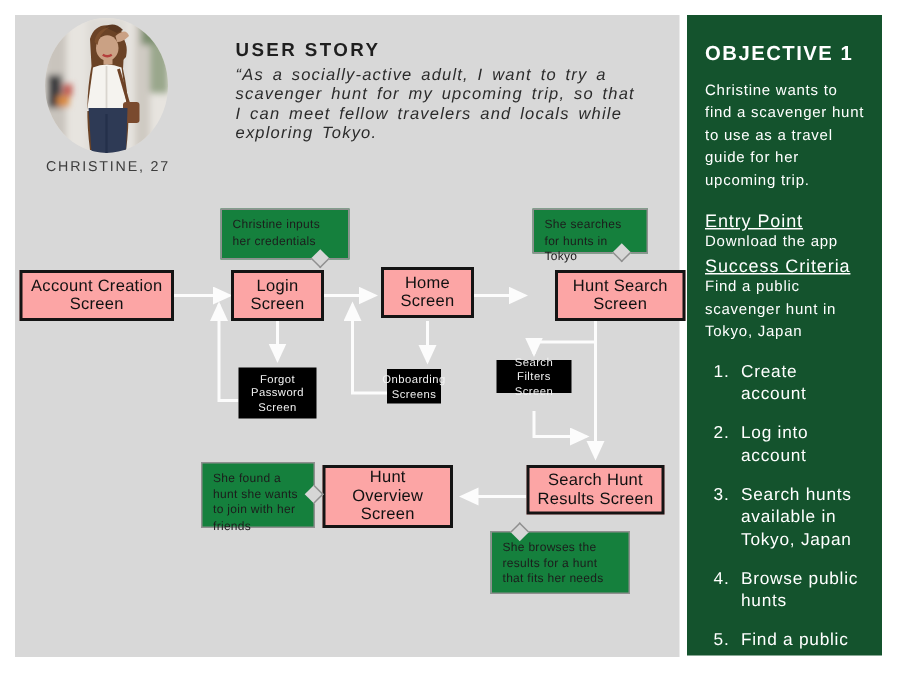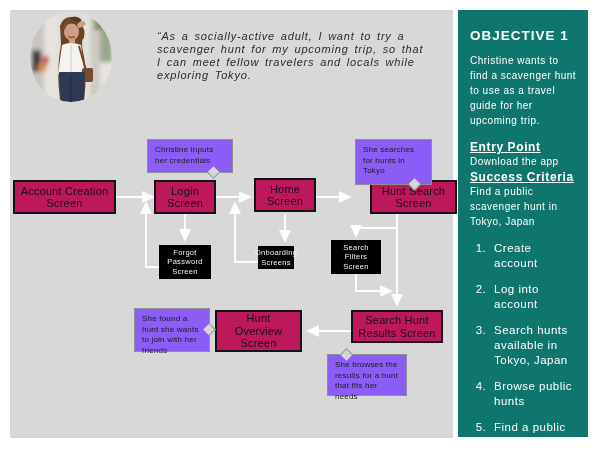--- a/index.html
+++ b/index.html
@@ -19,64 +19,64 @@
   .us-heading{font-size:12.5px;font-weight:bold;letter-spacing:1.6px;}
   .us-quote{margin-top:4px;font-size:11px;font-style:italic;font-weight:normal;
         line-height:13px;letter-spacing:0.8px;word-spacing:2px;color:#2b2b2b;width:275px;}
 
   
   .connectors{position:absolute;left:0;top:0;width:443px;height:428px;pointer-events:none;}
 
   
   .screen{position:absolute;display:flex;align-items:center;justify-content:center;
         text-align:center;box-sizing:border-box;}
-  .screen.light{background:#be185d;border:2px solid #141414;color:#111;
+  .screen.light{background:#fca5a5;border:2px solid #141414;color:#111;
         font-size:11px;line-height:12.5px;letter-spacing:0.2px;}
   .screen.dark{background:#000000;color:#f2f2f2;font-size:7.5px;line-height:9.5px;
         letter-spacing:0.3px;}
   .screen .lbl{display:block;}
 
   #node-account        {left:3px;  top:170px;width:103px;height:34px;}
   #node-account .lbl   {max-width:88px;}
   #node-login          {left:144px;top:170px;width:62px; height:34px;}
   #node-home           {left:244px;top:168px;width:62px; height:34px;}
   #node-hunt-search    {left:360px;top:170px;width:87px; height:34px;}
   #node-forgot         {left:149px;top:235px;width:52px; height:34px;}
   #node-onboarding     {left:248px;top:236px;width:36px; height:23px;}
-  #node-filters        {left:321px;top:230px;width:50px; height:34px;}
+  #node-filters        {left:321px;top:230px;width:50px; height:22px;}
   #node-overview       {left:205px;top:300px;width:87px; height:42px;}
   #node-overview .lbl  {max-width:56px;}
   #node-results        {left:341px;top:300px;width:92px; height:33px;}
   #node-results .lbl   {max-width:86px;}
 
   
-  .bubble{position:absolute;background:#8b5cf6;border:1px solid #8f8f8f;
+  .bubble{position:absolute;background:#15803d;border:1px solid #8f8f8f;
         box-sizing:border-box;font-size:8px;line-height:10.5px;letter-spacing:0.2px;
         color:#1c1c1c;z-index:3;}
   .bubble::after{content:"";position:absolute;width:8px;height:8px;background:#d6d6d6;}
   #bubble-login   {left:137px;top:129px;width:86px;height:34px;padding:5px 10px 0 7px;}
   #bubble-login::after {bottom:-5px;right:14px;transform:rotate(45deg);
         border-right:1px solid #8f8f8f;border-bottom:1px solid #8f8f8f;}
-  #bubble-search  {left:345px;top:129px;width:77px;height:46px;padding:5px 8px 0 7px;}
+  #bubble-search  {left:345px;top:129px;width:77px;height:30px;padding:5px 8px 0 7px;}
   #bubble-search::after {bottom:-5px;right:12px;transform:rotate(45deg);
         border-right:1px solid #8f8f8f;border-bottom:1px solid #8f8f8f;}
   #bubble-found   {left:124px;top:298px;width:76px;height:44px;padding:5px 7px 0 7px;}
   #bubble-found::after {right:-5px;top:16px;transform:rotate(45deg);
         border-top:1px solid #8f8f8f;border-right:1px solid #8f8f8f;}
-  #bubble-browse  {left:317px;top:344px;width:80px;height:42px;padding:5px 7px 0 7px;}
+  #bubble-browse  {left:317px;top:344px;width:93px;height:42px;padding:5px 7px 0 7px;}
   #bubble-browse::after {top:-5px;left:14px;transform:rotate(45deg);
         border-top:1px solid #8f8f8f;border-left:1px solid #8f8f8f;}
 
   
   .sidebar{position:absolute;left:458px;top:10px;width:130px;height:427px;
-        background:#0f766e;color:#ffffff;box-sizing:border-box;
+        background:#14532d;color:#ffffff;box-sizing:border-box;
         padding:10px 10px 0 12px;}
   .sb-title{font-size:13.5px;font-weight:bold;letter-spacing:1px;margin:8px 0 10px 0;}
   .sb-text{font-size:10px;line-height:15px;letter-spacing:0.5px;margin:0;}
-  .sb-heading{font-size:12px;font-weight:bold;letter-spacing:0.6px;
+  .sb-heading{font-size:12px;font-weight:normal;letter-spacing:0.6px;
         text-decoration:underline;margin:12px 0 0 0;}
   .sb-heading.tight{margin-top:1px;}
   .sb-steps{margin:12px 0 0 0;padding:0 0 0 20px;font-size:11.5px;
         line-height:15px;letter-spacing:0.5px;}
   .sb-steps li{margin-bottom:11px;max-width:80px;padding-left:4px;}
 </style>
 </head>
 <body>
 
 <div class="page">
@@ -120,22 +120,24 @@
           <path d="M41 32 L41 62" stroke="#d9d5cf" stroke-width="1.2"></path>
 
           <path d="M49 34 L56 58" stroke="#6e4226" stroke-width="2"></path>
           <rect x="52" y="56" width="11" height="14" rx="2" fill="#7a4a2e"></rect>
 
           <path d="M29 60 L55 60 L54 90 L31 90 Z" fill="#2e3a55"></path>
           <path d="M41 64 L41 90" stroke="#24304a" stroke-width="1.5"></path>
         </g>
       </svg>
     </div>
+    <div class="persona-caption">CHRISTINE, 27</div>
 
     <div class="user-story">
+      <div class="us-heading">USER STORY</div>
       <div class="us-quote">“As a socially-active adult, I want to try a scavenger hunt for my upcoming trip, so that I can meet fellow travelers and locals while exploring Tokyo.</div>
     </div>
 
     <svg class="connectors" viewBox="0 0 443 428">
       <defs>
         <marker id="ah" markerWidth="7" markerHeight="7" refX="5.5" refY="3" orient="auto">
           <path d="M0,0 L6.5,3 L0,6 Z" fill="#fcfcfc"></path>
         </marker>
       </defs>
       <g stroke="#fcfcfc" stroke-width="2" fill="none">

